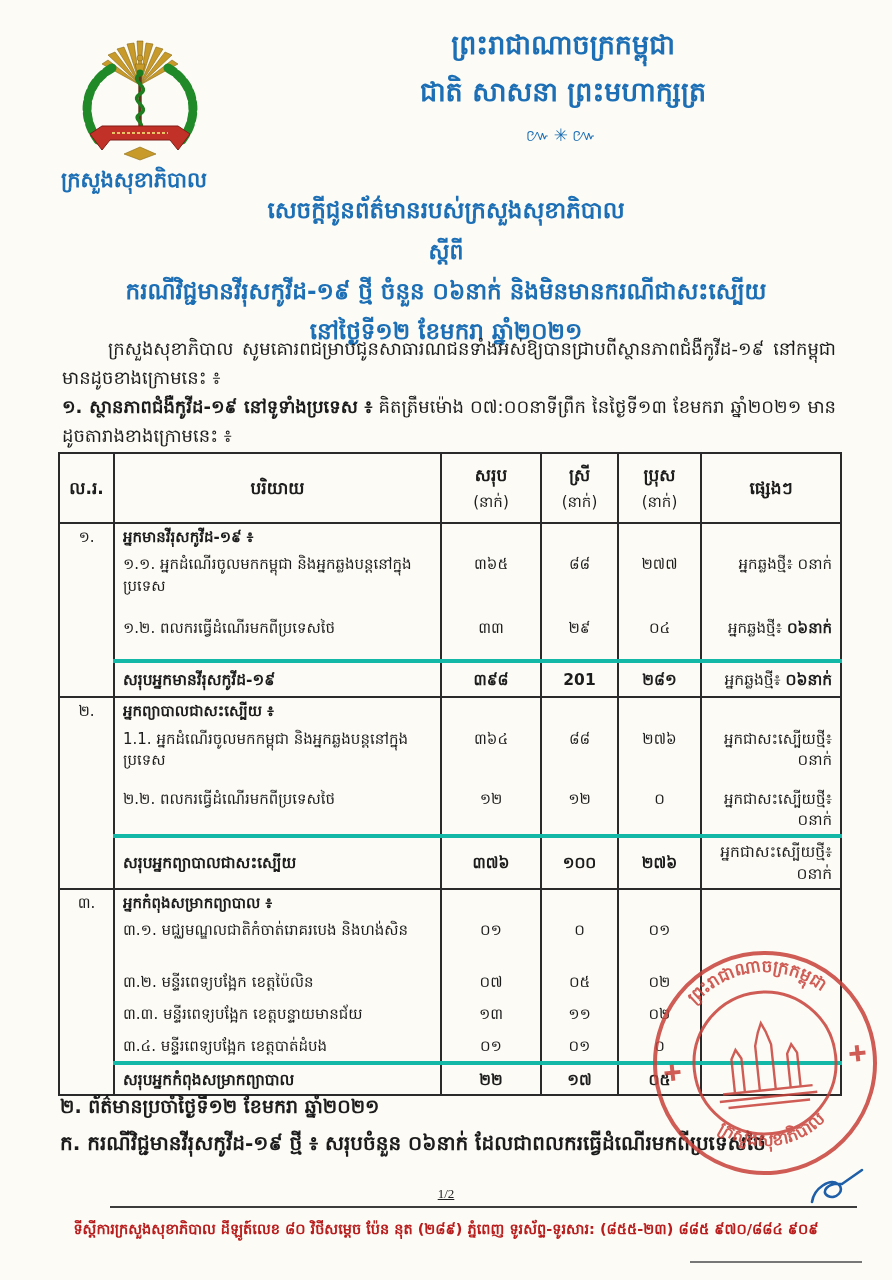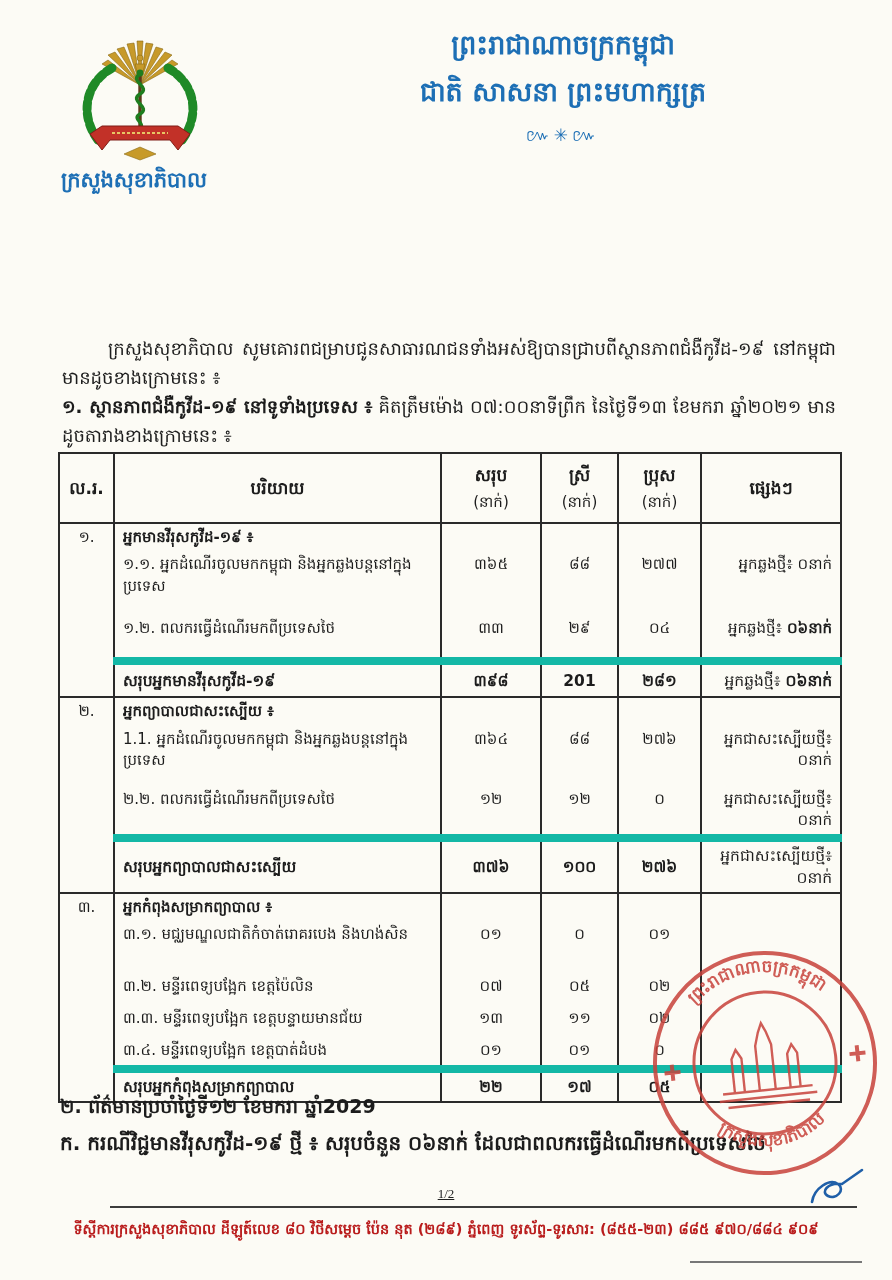--- a/index.html
+++ b/index.html
@@ -33,21 +33,21 @@
     font-size:18px; line-height:1.62; text-align:justify; }
   .intro p { margin:0; }
   .intro .p1 { text-indent:46px; }
 
   
   table.report { position:absolute; left:58px; top:452px; width:782px;
     border-collapse:collapse; table-layout:fixed; border:2.4px solid #2a2a2a; }
   table.report td { border-left:2px solid #2a2a2a; border-right:2px solid #2a2a2a;
     padding:3px 8px; font-size:15px; line-height:1.42; vertical-align:top;
     overflow:hidden; }
-  tr.hline td { border-top:8px solid #14b8a6; }
+  tr.hline td { border-top:4px solid #14b8a6; }
   tr.secline td { border-top:2px solid #2a2a2a; }
   td.noCell { text-align:center; font-size:16px; padding-top:8px; }
   tr.thead td { text-align:center; vertical-align:middle; font-weight:bold; font-size:17px;
     line-height:1.55; }
   tr.thead .unit { font-weight:normal; font-size:15px;text-align:center; }
   td.num { text-align:center; padding-top:7px; }
   td.other { font-size:13.5px; padding-top:7px;text-align:right; }
   tr.totalrow td { font-weight:bold; font-size:15.5px; vertical-align:middle; }
   tr.totalrow td.other { font-weight:normal; }
   .ob { font-weight:bold; }
@@ -104,20 +104,26 @@
     </g>
   </svg>
   <div class="ministry-label">ក្រសួងសុខាភិបាល</div>
 
   <div class="kingdom-block">
     <div class="kingdom-l1">ព្រះរាជាណាចក្រកម្ពុជា</div>
     <div class="kingdom-l2">ជាតិ សាសនា ព្រះមហាក្សត្រ</div>
     <div class="ornament">៚✳៚</div>
   </div>
 
+  <div class="title-block">
+    <div class="title-l1">សេចក្តីជូនព័ត៌មានរបស់ក្រសួងសុខាភិបាល</div>
+    <div class="title-l2">ស្តីពី</div>
+    <div class="title-l3">ករណីវិជ្ជមានវីរុសកូវីដ-១៩ ថ្មី ចំនួន ០៦នាក់ និងមិនមានករណីជាសះស្បើយ</div>
+    <div class="title-l4">នៅថ្ងៃទី១២ ខែមករា ឆ្នាំ២០២១</div>
+  </div>
 
   <div class="intro">
     <p class="p1">ក្រសួងសុខាភិបាល សូមគោរពជម្រាបជូនសាធារណជនទាំងអស់ឱ្យបានជ្រាបពីស្ថានភាពជំងឺកូវីដ-១៩ នៅកម្ពុជា មានដូចខាងក្រោមនេះ ៖</p>
     <p class="p2"><span class="b">១. ស្ថានភាពជំងឺកូវីដ-១៩ នៅទូទាំងប្រទេស ៖</span><span> គិតត្រឹមម៉ោង ០៧:០០នាទីព្រឹក នៃថ្ងៃទី១៣ ខែមករា ឆ្នាំ២០២១ មានដូចតារាងខាងក្រោមនេះ ៖</span></p>
   </div>
 
   <table class="report">
     <colgroup>
         <col style="width:55px">
         <col style="width:327px">
@@ -235,21 +241,21 @@
     <tr class="hline totalrow" style="height:32px">
       <td>សរុបអ្នកកំពុងសម្រាកព្យាបាល</td>
       <td class="num">២២</td>
       <td class="num">១៧</td>
       <td class="num">០៥</td>
       <td class="other"></td>
     </tr>
   </tbody>
     </table>
 
-  <div class="note1">២. ព័ត៌មានប្រចាំថ្ងៃទី១២ ខែមករា ឆ្នាំ2029</div>
+  <div class="note1">២. ព័ត៌មានប្រចាំថ្ងៃទី១២ ខែមករា ឆ្នាំ២០២១</div>
   <div class="note2">ក. ករណីវិជ្ជមានវីរុសកូវីដ-១៩ ថ្មី ៖ សរុបចំនួន ០៦នាក់ ដែលជាពលករធ្វើដំណើរមកពីប្រទេសថៃ</div>
 
   <svg class="stamp" viewBox="0 0 238 238">
     <defs>
       <path id="arcTop" d="M 28 119 A 91 91 0 0 1 210 119"></path>
       <path id="arcBot" d="M 36 119 A 83 83 0 0 0 202 119"></path>
     </defs>
     <g stroke="#c8423b" fill="none">
       <circle cx="119" cy="119" r="110" stroke-width="4"></circle>
       <circle cx="119" cy="119" r="71" stroke-width="3"></circle>

